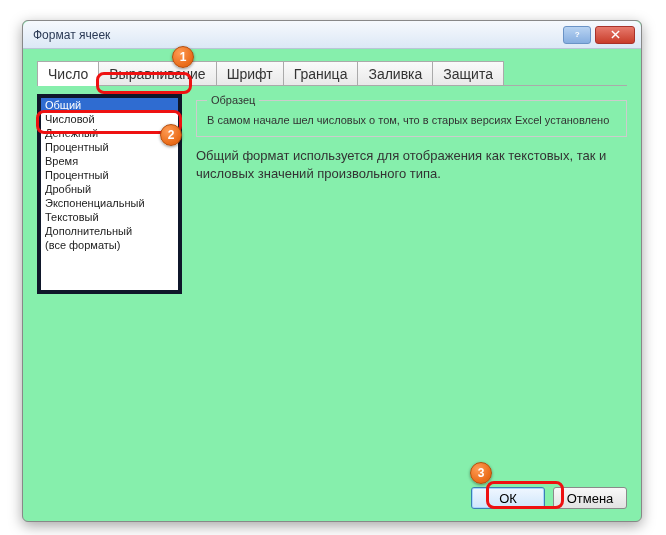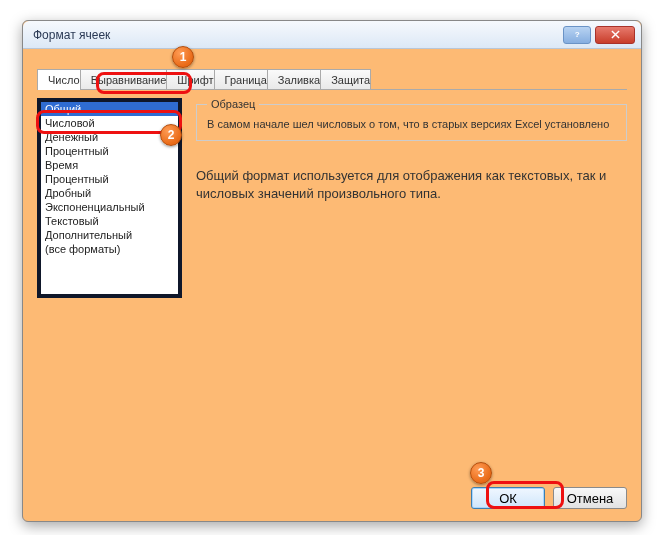--- a/index.html
+++ b/index.html
@@ -8,27 +8,26 @@
   font-size: 11px;
   background: transparent;
   width: 666px;
   height: 535px;
   position: relative;
 }
 .window {
   position: absolute;
   left: 22px; top: 20px;
   width: 620px; height: 502px;
-  background: #fdba74;
+  background: #86efac;
   border: 1px solid #888;
   border-radius: 6px;
   box-shadow: 0 4px 14px rgba(0,0,0,0.35);
   display: flex;
   flex-direction: column;
-  gap: 8px;
 }
 .titlebar {
   height: 28px;
   background: linear-gradient(#f6f9fd, #dce8f6);
   border-bottom: 1px solid #b9c6d6;
   border-radius: 6px 6px 0 0;
   display: flex;
   align-items: center;
   padding: 0 6px 0 10px;
 }
@@ -56,26 +55,26 @@
   flex: 1;
   padding: 12px 14px 0 14px;
   position: relative;
 }
 .tabs {
   display: flex;
   border-bottom: 1px solid #aaa;
   margin-bottom: 8px;
 }
 .tab {
-  padding: 4px 0 3px 10px;
+  padding: 4px 10px 3px 10px;
   border: 1px solid #aaa;
   border-bottom: none;
   background: linear-gradient(#fafafa,#e9e9e9);
   margin-right: -1px;
-  font-size: 11px;
+  font-size: 14px;
   color: #333;
   cursor: default;
 }
 .tab.active {
   background: #fff;
   position: relative;
 }
 .tab.active::after {
   content: '';
   position: absolute;
@@ -107,21 +106,21 @@
   background: #2f6cd1;
   color: #fff;
 }
 .right-col {
   flex: 1;
   padding-left: 14px;
 }
 fieldset.sample {
   border: 1px solid #ccc;
   padding: 8px 4px 10px 10px;
-  margin-bottom: 26px;
+  margin-bottom: 10px;
 }
 fieldset.sample legend {
   padding: 0 4px;
   color: #333;
   font-size: 11px;
 }
 .sample-text {
   font-size: 11px;
   color: #333;
 }

